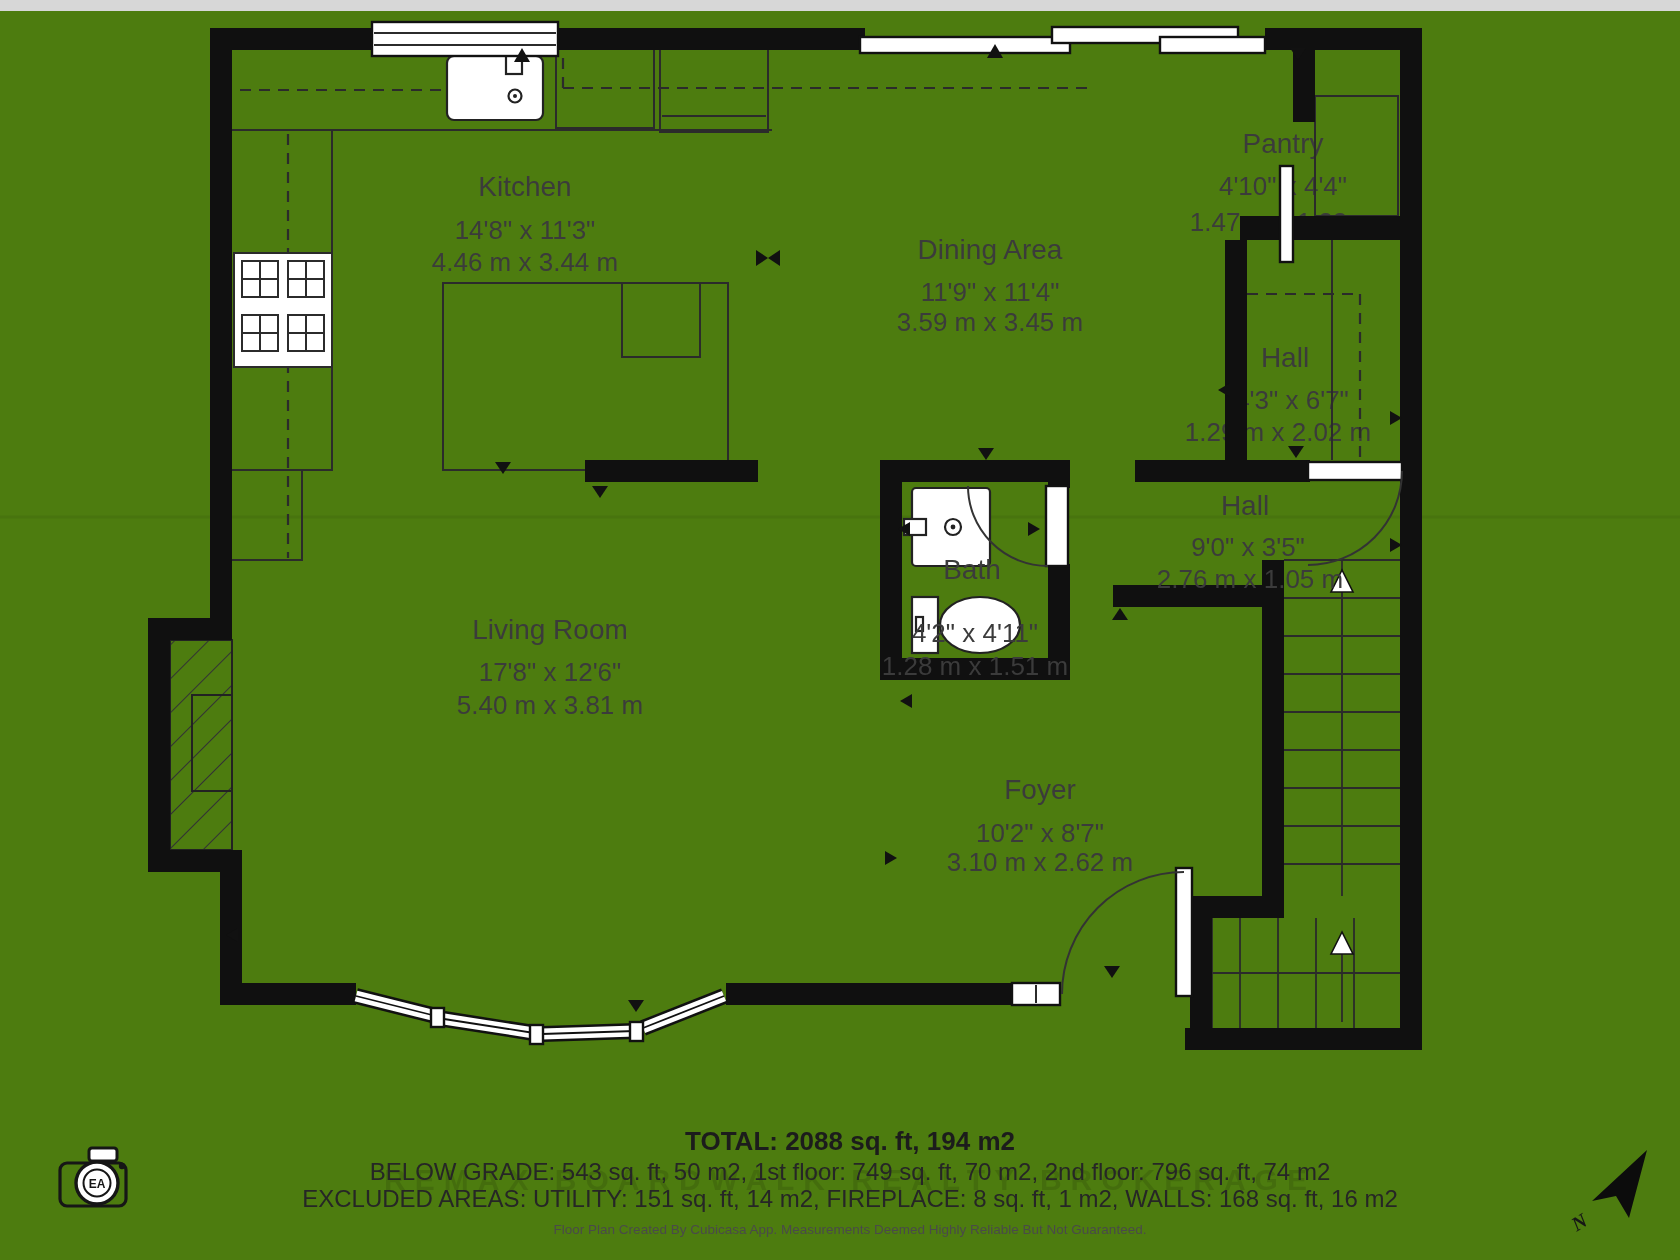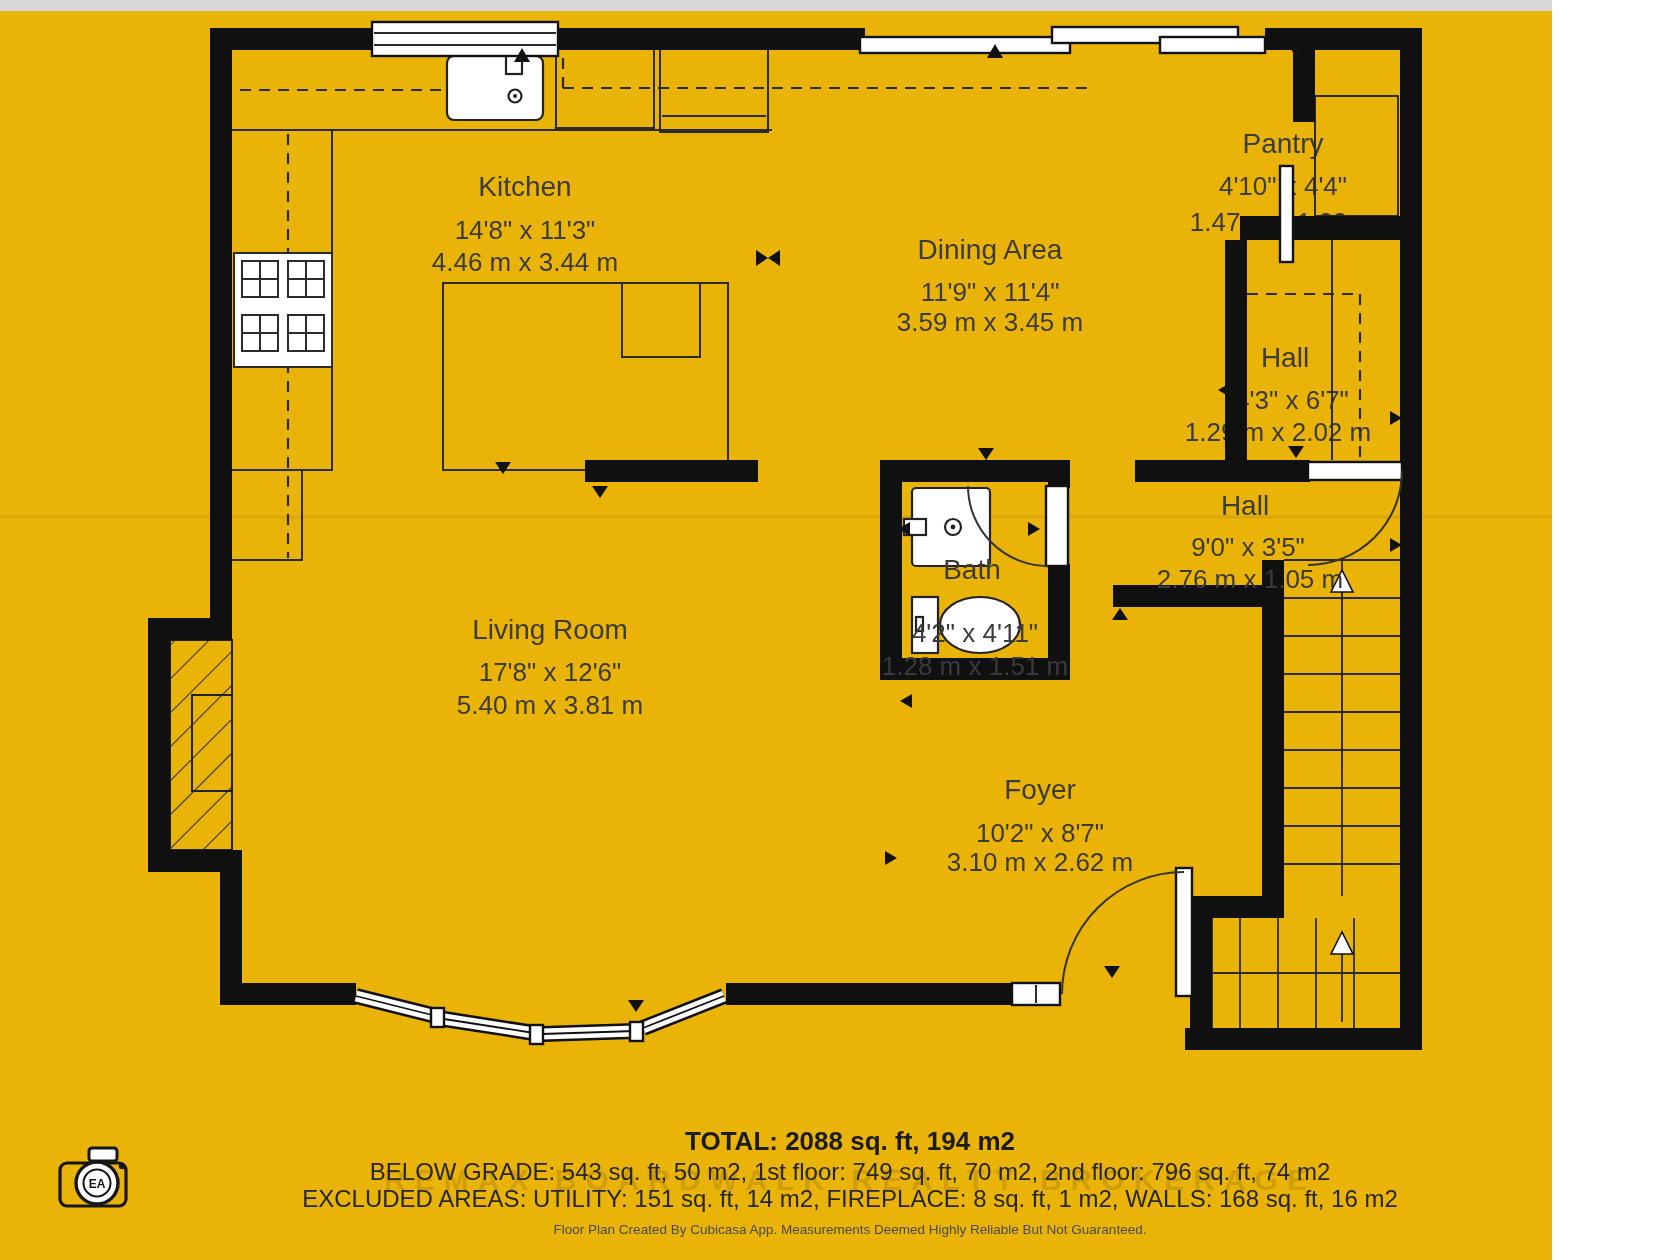--- a/index.html
+++ b/index.html
@@ -1,16 +1,16 @@
 <!DOCTYPE html>
 <html><head>
 <meta charset="utf-8">
 <style>
   html,body{margin:0;padding:0;background:#ffffff;}
-  #page{position:relative;width:1552px;height:1260px;background:#eab308;overflow:hidden;
+  #page{position:relative;width:1680px;height:1260px;background:#4d7c0f;overflow:hidden;
         font-family:"Liberation Sans", sans-serif;}
   svg{position:absolute;left:0;top:0;}
   .room-name{font:400 28px "Liberation Sans", sans-serif; fill:#3b3b3b; text-anchor:middle;}
   .room-dim{font:400 26px "Liberation Sans", sans-serif; fill:#3b3b3b; text-anchor:middle;}
   .sum-bold{font:700 26px "Liberation Sans", sans-serif; fill:#1c1c1c; text-anchor:middle;}
   .sum{font:400 24px "Liberation Sans", sans-serif; fill:#262626; text-anchor:middle;}
   .disc{font:400 13.5px "Liberation Sans", sans-serif; fill:#4a4a4a; text-anchor:middle;}
   .wm{font:600 30px "Liberation Sans", sans-serif; fill:#000; opacity:.11; letter-spacing:9px; text-anchor:middle;}
   .logo-txt{font:700 12px "Liberation Sans", sans-serif; fill:#161616; text-anchor:middle;}
   .north-n{font:italic 700 20px "Liberation Serif", serif; fill:#161616; text-anchor:middle;}

